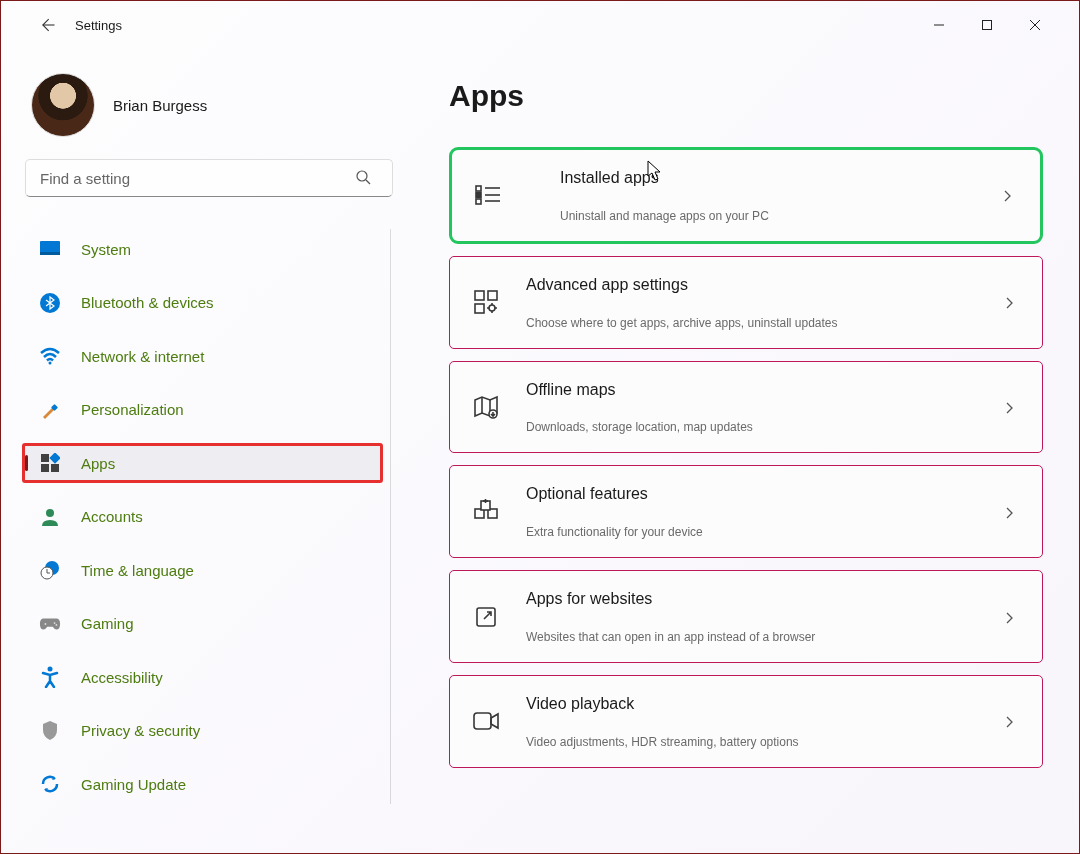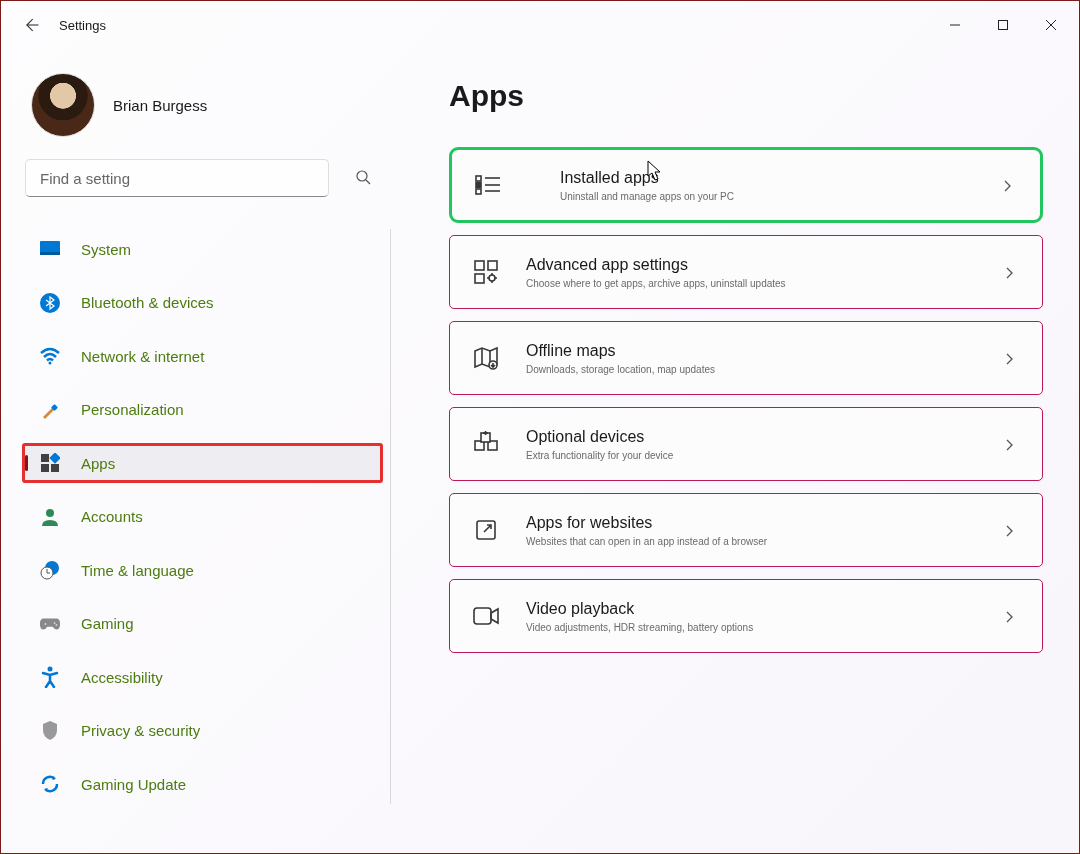--- a/index.html
+++ b/index.html
@@ -1,53 +1,53 @@
 <!DOCTYPE html>
 <html><head>
 <meta charset="utf-8">
 <style>
 * { margin: 0; padding: 0; box-sizing: border-box; font-family: "Segoe UI", -apple-system, sans-serif; }
 body { width: 1080px; height: 854px; background: linear-gradient(135deg, #fdfdfe 0%, #f8f5fb 100%); overflow: hidden; border: 1px solid #7a1a1a; }
 
-.titlebar { height: 48px; display: flex; align-items: center; padding: 0 4px; }
+.titlebar { height: 48px; display: flex; align-items: center; padding: 0 20px; }
 .titlebar-left { display: flex; align-items: center; gap: 18px; padding-left: 16px; }
 .back-arrow { width: 20px; height: 20px; cursor: pointer; }
 .title { font-size: 13px; color: #1a1a1a; }
 .window-controls { margin-left: auto; display: flex; }
 .wc-btn { width: 48px; height: 40px; display: flex; align-items: center; justify-content: center; cursor: pointer; }
 
 .layout { display: flex; height: calc(100% - 48px); }
 .sidebar { width: 400px; padding: 24px 10px 0 24px; overflow-y: auto; position: relative; }
 .content { flex: 1; padding: 30px 36px 0 48px; overflow-y: auto; }
 
 .profile { display: flex; align-items: center; gap: 18px; margin-bottom: 22px; padding-left: 6px; }
 .avatar { width: 64px; height: 64px; border-radius: 50%; background: radial-gradient(circle at 50% 35%, #e3c8a8 25%, #2a1a0f 26%, #2a1a0f 48%, #4a2818 49%); border: 1px solid #ddd; }
 .profile-name { font-weight: 400; font-size: 15px; color: #1a1a1a; }
 
 .search-wrap { position: relative; margin-bottom: 32px; }
-.search-input { width: 304px; height: 38px; border: 1px solid #ddd; border-bottom: 1.5px solid #888; border-radius: 5px; background: #fefefe; padding: 0 40px 0 14px; font-size: 15px; color: #333; outline: none; }
+.search-input { width: 368px; height: 38px; border: 1px solid #ddd; border-bottom: 1.5px solid #888; border-radius: 5px; background: #fefefe; padding: 0 40px 0 14px; font-size: 15px; color: #333; outline: none; }
 .search-input::placeholder { color: #666; }
 .search-icon { position: absolute; right: 20px; top: 10px; width: 16px; height: 16px; color: #555; }
 
 .nav-wrap { border-right: 1px solid rgba(0,0,0,0.13); padding-right: 10px; }
 .nav-list { list-style: none; }
 .nav-item { display: flex; align-items: center; gap: 20px; height: 40px; padding: 0 14px; margin-bottom: 13.5px; border-radius: 5px; cursor: pointer; font-size: 15px; color: #4d7c0f; position: relative; }
 .nav-item.selected { background: #eeedf1; }
 .nav-item.selected::before { content: ""; position: absolute; left: 0; top: 9px; bottom: 9px; width: 3px; background: #7a1a1a; border-radius: 2px; }
 .nav-item.highlighted { border: 3px solid #e63030; border-radius: 3px; margin-left: -3px; margin-right: -3px; padding: 0 14px; }
 .nav-icon { width: 22px; height: 22px; flex-shrink: 0; display: flex; align-items: center; justify-content: center; }
 
 .page-title { font-size: 30px; font-weight: 600; color: #1a1a1a; margin-bottom: 34px; }
 
 .card { border: 1px solid #be185d; border-radius: 5px; background: #fdfcfd; margin-bottom: 12px; display: flex; align-items: center; padding: 18px 24px 18px 22px; cursor: pointer; min-height: 74px; }
 .card.highlighted { border: 3px solid #22c55e; border-radius: 9px; gap: 32px; }
 .card-icon { width: 28px; height: 28px; flex-shrink: 0; margin-right: 26px; color: #373737; display: flex; align-items: center; justify-content: center; }
 .card-text { flex: 1; }
 .card-title { font-size: 16px; color: #1a1a1a; line-height: 1.3; }
-.card-sub { font-size: 10px; color: #6a6a6a; margin-top: 2px; }
+.card-sub { font-size: 12px; color: #6a6a6a; margin-top: 20px; }
 .card-chevron { width: 14px; height: 14px; color: #555; flex-shrink: 0; }
 
 .cursor-arrow { position: absolute; pointer-events: none; }
 </style>
 </head>
 <body>
 
 <div class="titlebar">
   <div class="titlebar-left">
     <span class="back-arrow">
@@ -279,21 +279,21 @@
       <span class="card-icon">
           <svg width="26" height="26" viewBox="0 0 26 26" fill="none" stroke="#373737" stroke-width="1.6">
             <rect x="2" y="10" width="9" height="9"></rect>
             <rect x="15" y="10" width="9" height="9"></rect>
             <rect x="8" y="2" width="9" height="9" fill="#fdfcfd"></rect>
             <line x1="12.5" y1="0" x2="12.5" y2="4"></line>
             <line x1="10" y1="2" x2="15" y2="2"></line>
           </svg>
         </span>
       <div class="card-text">
-        <div class="card-title">Optional devices</div>
+        <div class="card-title">Optional features</div>
         <div class="card-sub">Extra functionality for your device</div>
       </div>
       <span class="card-chevron"><svg viewBox="0 0 12 12" width="12" height="12" fill="none" stroke="#555" stroke-width="1.3">
             <path d="M3 1l5 5-5 5"></path>
           </svg></span>
     </div>
 
     <div class="card">
       <span class="card-icon">
           <svg width="24" height="24" viewBox="0 0 24 24" fill="none" stroke="#373737" stroke-width="1.6">

